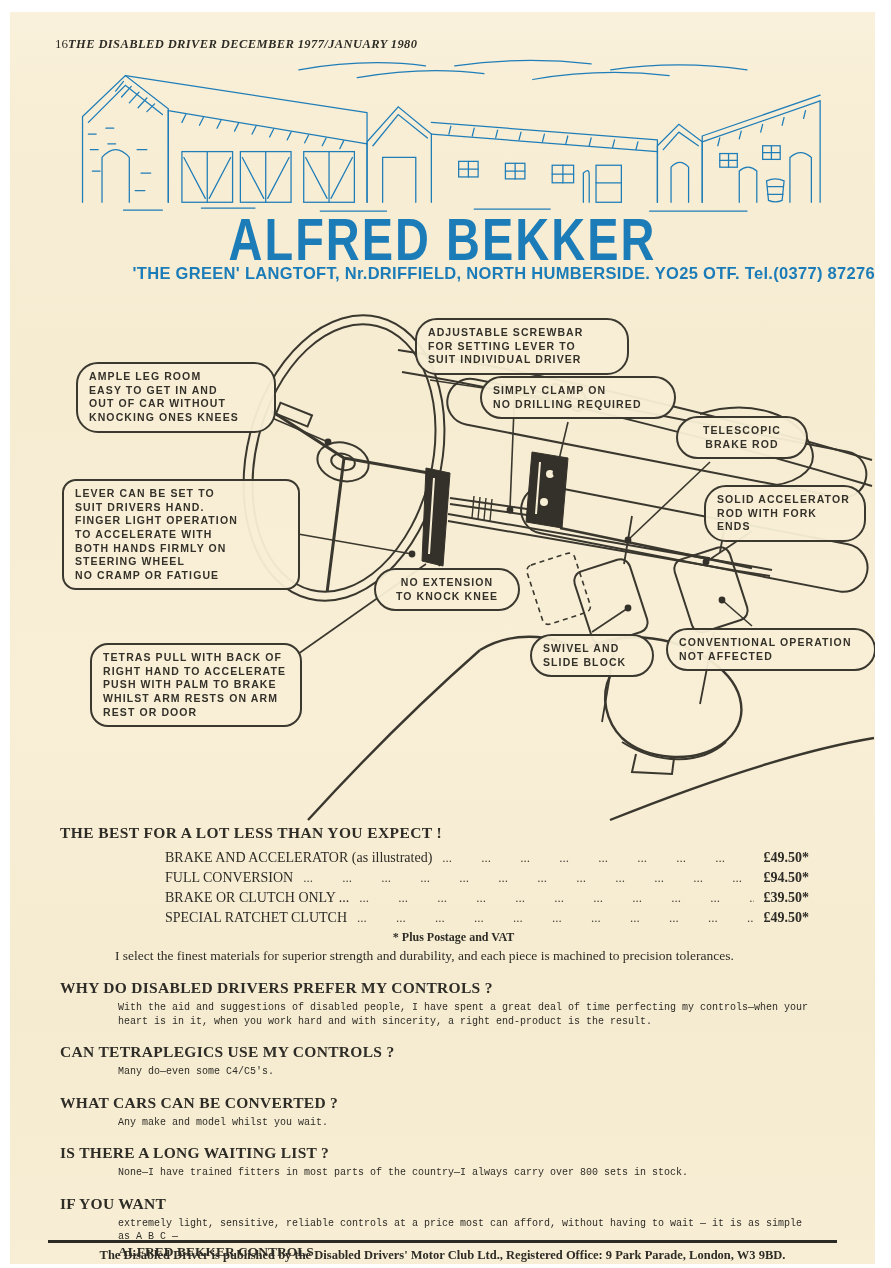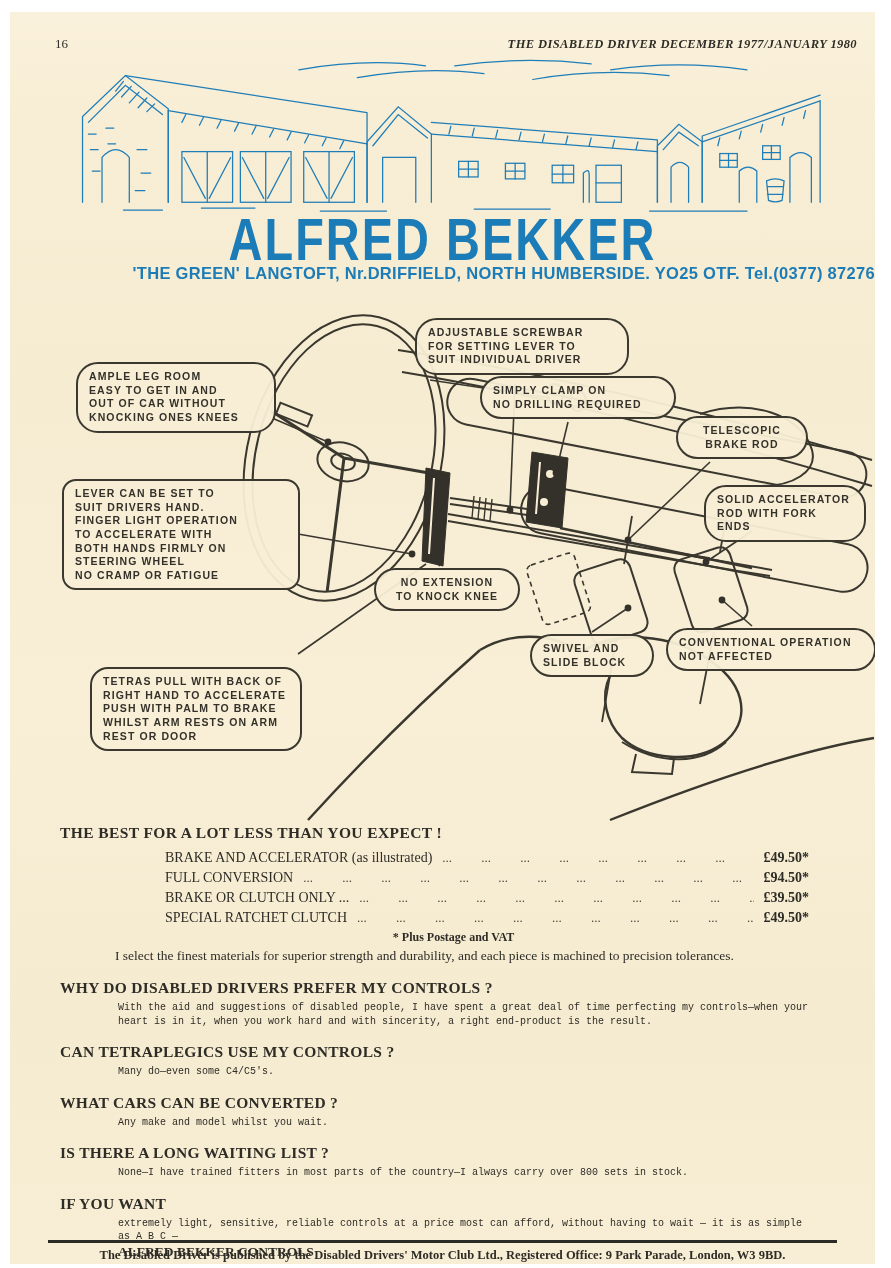--- a/index.html
+++ b/index.html
@@ -1,21 +1,21 @@
 <!DOCTYPE html>
 <html><head>
 <meta charset="utf-8">
 <style>
   html,body{margin:0;padding:0;}
   body{width:891px;height:1268px;background:#ffffff;overflow:hidden;
        font-family:"Liberation Serif", serif;color:#2e2c26;}
   .sheet{position:absolute;left:10px;top:12px;width:865px;height:1252px;overflow:hidden;
          background:linear-gradient(180deg,#faf1dc 0%,#f8eed5 8%,#f6ecd2 30%,#f9efd7 55%,#f5ebd0 80%,#f8eed5 100%);}
   
-  .hdr{position:absolute;top:24px;left:45px;right:18px;display:flex;justify-content:space-between;align-items:baseline;}
+  .hdr{position:absolute;top:24px;left:45px;right:18px;display:flex;align-items:baseline;}
   .pageno{font-size:13px;}
   .journal{font-size:12.5px;font-style:italic;font-weight:600;letter-spacing:.4px;}
   
   .buildings{position:absolute;top:42px;left:55px;width:760px;height:165px;}
   .brandtitle{position:absolute;top:198px;left:0;width:100%;text-align:center;
       font-family:"Liberation Sans",sans-serif;font-weight:700;font-size:46px;line-height:46px;
       color:#1c7cb8;letter-spacing:2px;transform:scale(1.02,1.28);transform-origin:center top;}
   .address{position:absolute;top:252px;left:0;width:100%;text-align:right;
       font-family:"Liberation Sans",sans-serif;font-weight:700;font-size:16.5px;color:#1c7cb8;letter-spacing:.3px;}
   
@@ -219,21 +219,21 @@
 STEERING WHEEL
 NO CRAMP OR FATIGUE</div>
     <div class="bub" style="left:694px;top:183px;width:162px;">SOLID ACCELERATOR
 ROD WITH FORK ENDS</div>
     <div class="bub" style="left:364px;top:266px;width:146px;text-align:center;">NO EXTENSION
 TO KNOCK KNEE</div>
     <div class="bub" style="left:520px;top:332px;width:124px;">SWIVEL AND
 SLIDE BLOCK</div>
     <div class="bub" style="left:656px;top:326px;width:210px;">CONVENTIONAL OPERATION
 NOT AFFECTED</div>
-    <div class="bub" style="left:80px;top:341px;width:212px;border-radius:18px;margin-top:24px;">TETRAS PULL WITH BACK OF
+    <div class="bub" style="left:80px;top:341px;width:212px;border-radius:18px;">TETRAS PULL WITH BACK OF
 RIGHT HAND TO ACCELERATE
 PUSH WITH PALM TO BRAKE
 WHILST ARM RESTS ON ARM
 REST OR DOOR</div>
   </div>
 
   <div class="copy">
     <h1 class="price-h">THE BEST FOR A LOT LESS THAN YOU EXPECT !</h1>
 
     <div class="prow">

